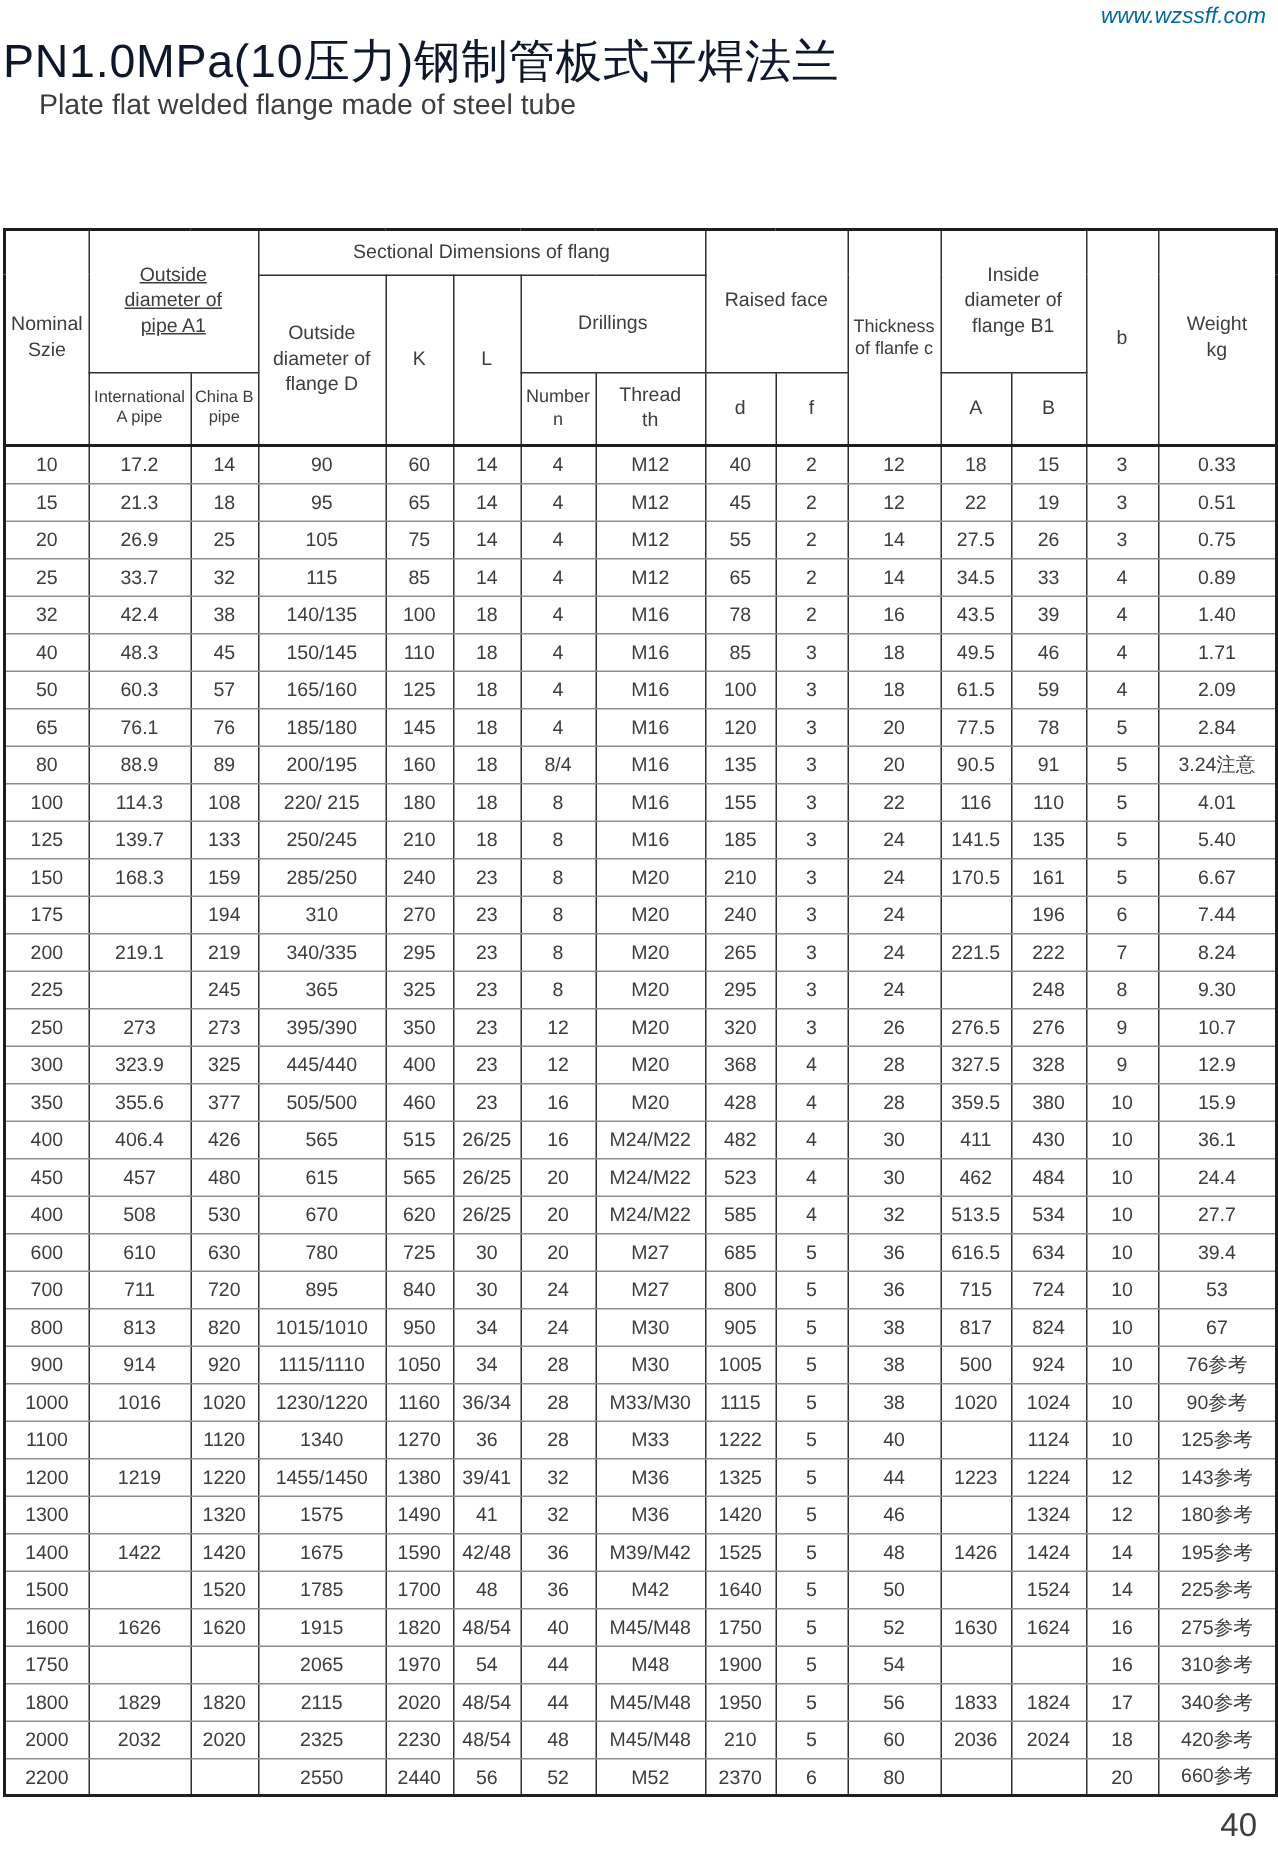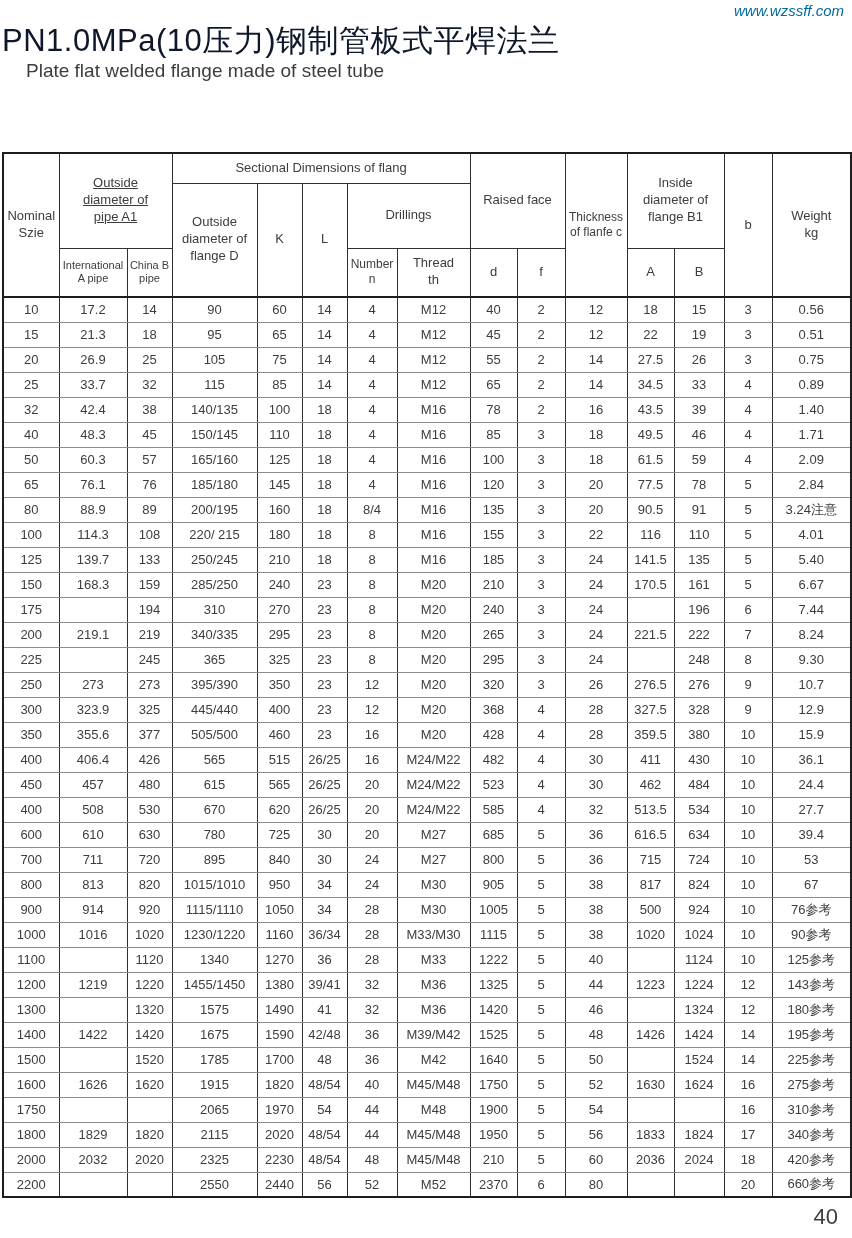--- a/index.html
+++ b/index.html
@@ -129,21 +129,21 @@
         <td>60</td>
         <td>14</td>
         <td>4</td>
         <td>M12</td>
         <td>40</td>
         <td>2</td>
         <td>12</td>
         <td>18</td>
         <td>15</td>
         <td>3</td>
-        <td>0.56</td>
+        <td>0.33</td>
       </tr>
       <tr>
         <td>15</td>
         <td>21.3</td>
         <td>18</td>
         <td>95</td>
         <td>65</td>
         <td>14</td>
         <td>4</td>
         <td>M12</td>

